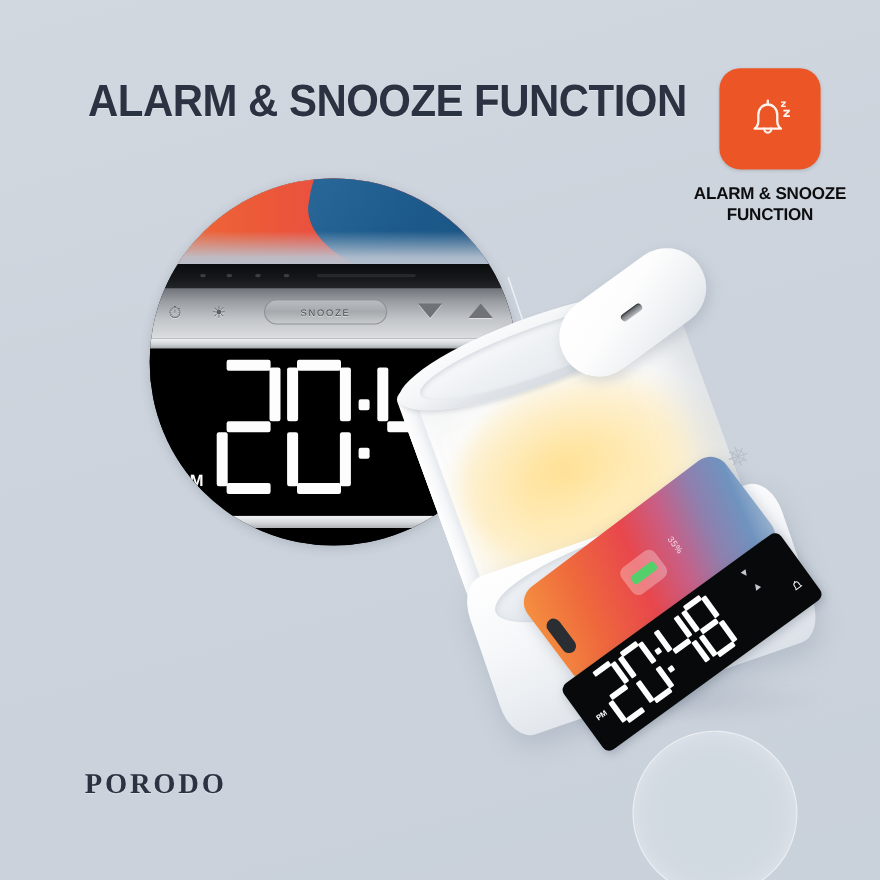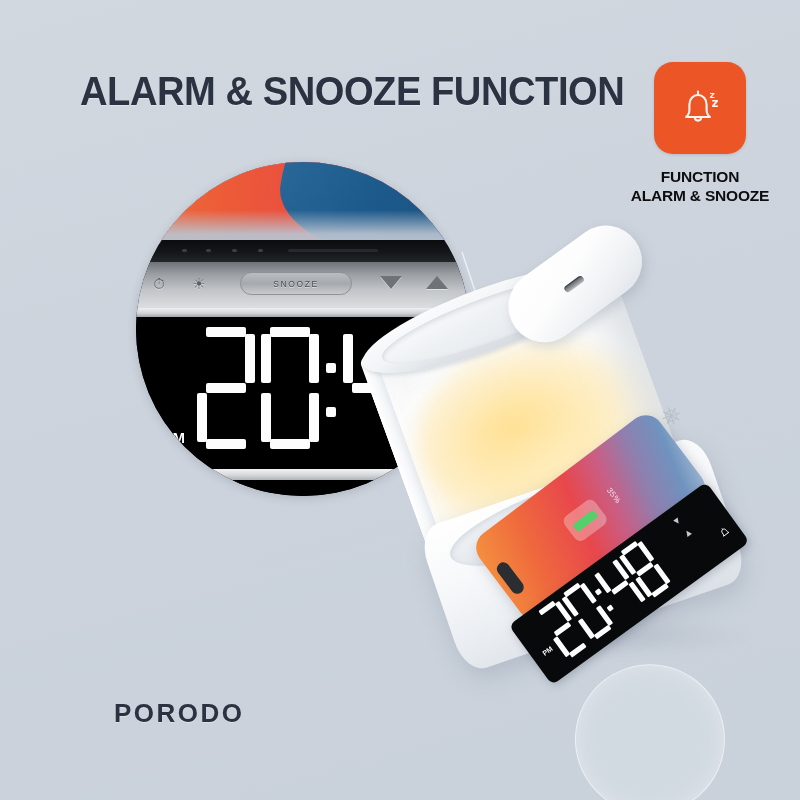--- a/index.html
+++ b/index.html
@@ -371,45 +371,44 @@
     filter: blur(5px);
   }
 
   
   #brand-logo {
     position: absolute; left: 77px; top: 698px;
     font-size: 26px;
     font-weight: 700;
     letter-spacing: 2.5px;
     color: #2b3242;
-    font-family: Liberation Sans, sans-serif;
+    font-family: Liberation Serif, serif;
     text-shadow: 0 1px 0 rgba(255,255,255,0.35);
-    margin-left: 37px;
   }
 </style>
 </head>
 <body>
 
 <div id="stage">
 
   <div id="page-title">ALARM &amp; SNOOZE FUNCTION</div>
 
   <div id="feature-badge">
     <div id="badge-tile">
       <svg width="52" height="52" viewBox="0 0 52 52">
         <path d="M12 35 L36 35 C33.4 33.2 32.6 30.6 32.6 27.8 L32.6 22.4 C32.6 17.1 28.9 13 24 13 C19.1 13 15.4 17.1 15.4 22.4 L15.4 27.8 C15.4 30.6 14.6 33.2 12 35 Z" fill="none" stroke="#fdf4ef" stroke-width="2.1" stroke-linejoin="round"></path>
         <path d="M24 13 L24 9.5" fill="none" stroke="#fdf4ef" stroke-width="2.1" stroke-linecap="round"></path>
         <path d="M20.8 35 C20.8 37.1 22.2 38.6 24 38.6 C25.8 38.6 27.2 37.1 27.2 35" fill="none" stroke="#fdf4ef" stroke-width="2.1" stroke-linecap="round"></path>
         <text x="35.5" y="15.5" font-family="DejaVu Sans, sans-serif" font-size="9" font-weight="700" fill="#fdf4ef">z</text>
         <text x="37.5" y="24.5" font-family="DejaVu Sans, sans-serif" font-size="12" font-weight="700" fill="#fdf4ef">z</text>
       </svg>
     </div>
     <div id="badge-caption">
+      <div>ALARM &amp; SNOOZE</div>
       <div>FUNCTION</div>
-      <div>ALARM &amp; SNOOZE</div>
     </div>
   </div>
 
   <svg id="connectors">
     <line x1="462" y1="252" x2="552" y2="520" stroke="#eef2f7" stroke-width="1.4" opacity="0.95"></line>
     <line x1="404" y1="478" x2="520" y2="590" stroke="#eef2f7" stroke-width="1.4" opacity="0.95"></line>
   </svg>
 
   <div id="magnifier">
 

